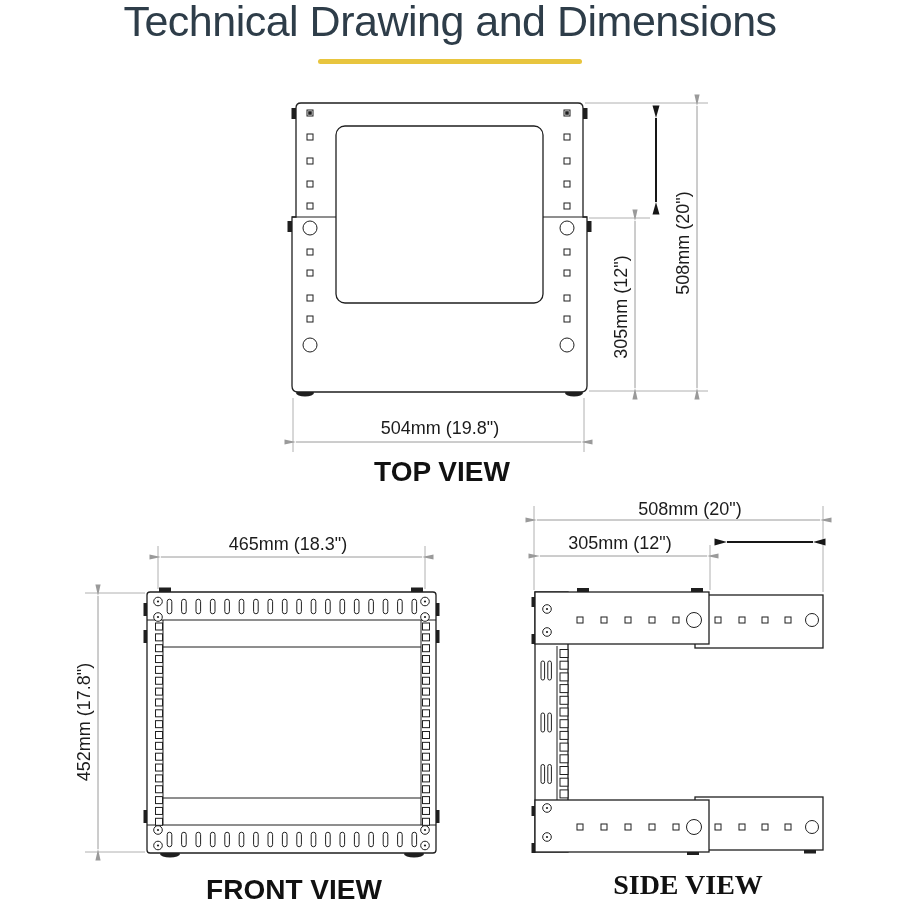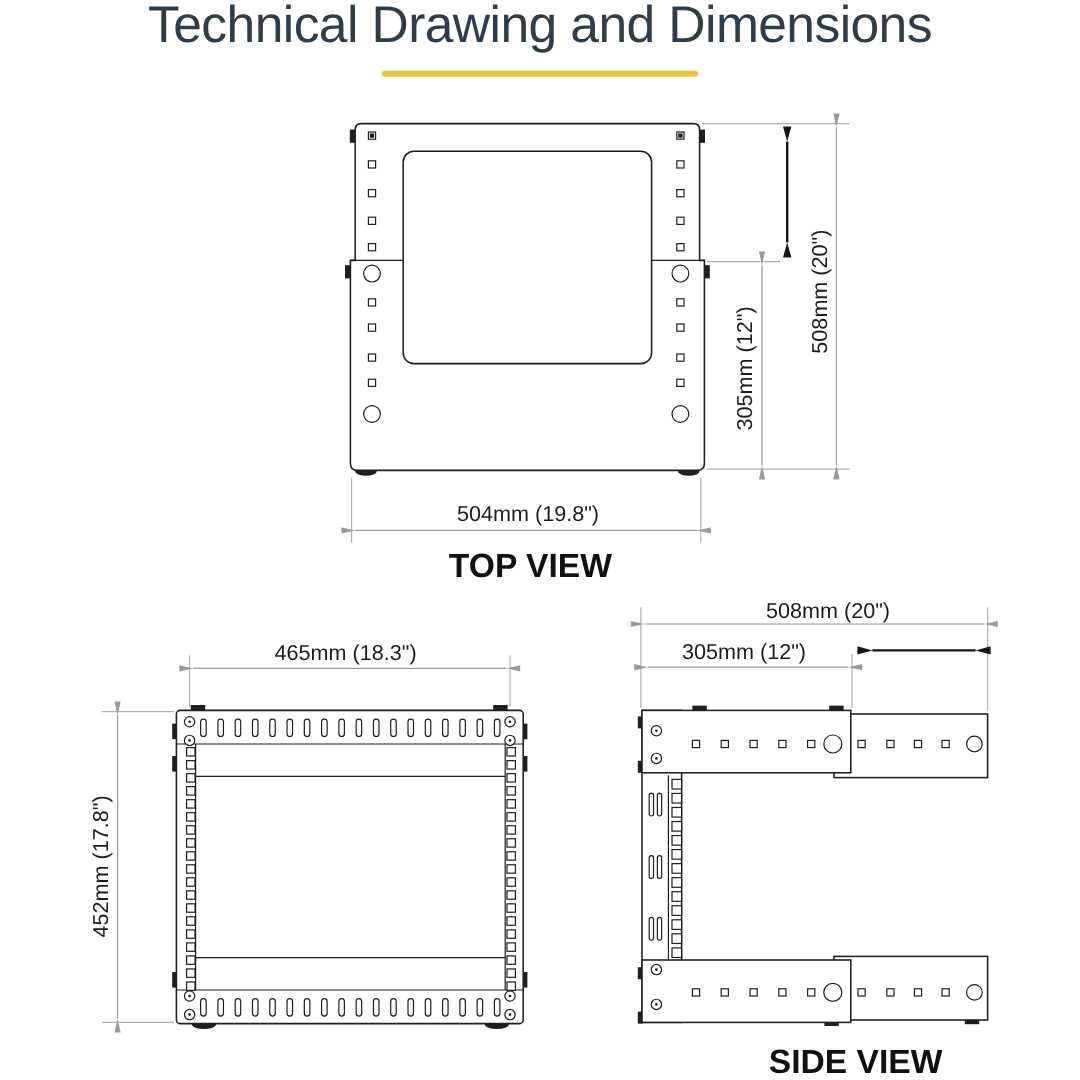--- a/index.html
+++ b/index.html
@@ -311,18 +311,19 @@
     </g>
   </svg>
 
   <div class="dim-text" style="left:340px;top:417px;">504mm (19.8")</div>
   <div class="dim-text vtext" style="left:541px;top:296px;">305mm (12")</div>
   <div class="dim-text vtext" style="left:603px;top:232px;">508mm (20")</div>
   <div class="dim-text view-label" style="left:342px;top:461px;">TOP VIEW</div>
 
   <div class="dim-text" style="left:188px;top:533px;">465mm (18.3")</div>
   <div class="dim-text vtext" style="left:4px;top:711px;">452mm (17.8")</div>
+  <div class="dim-text view-label" style="left:194px;top:879px;">FRONT VIEW</div>
 
   <div class="dim-text" style="left:590px;top:498px;">508mm (20")</div>
   <div class="dim-text" style="left:520px;top:532px;">305mm (12")</div>
-  <div class="dim-text view-label" style="left:613px;top:874px;">SIDE VIEW</div>
+  <div class="dim-text view-label" style="left:588px;top:874px;font-family:Liberation Serif, serif;">SIDE VIEW</div>
 
 </div>
 
 </body></html>

